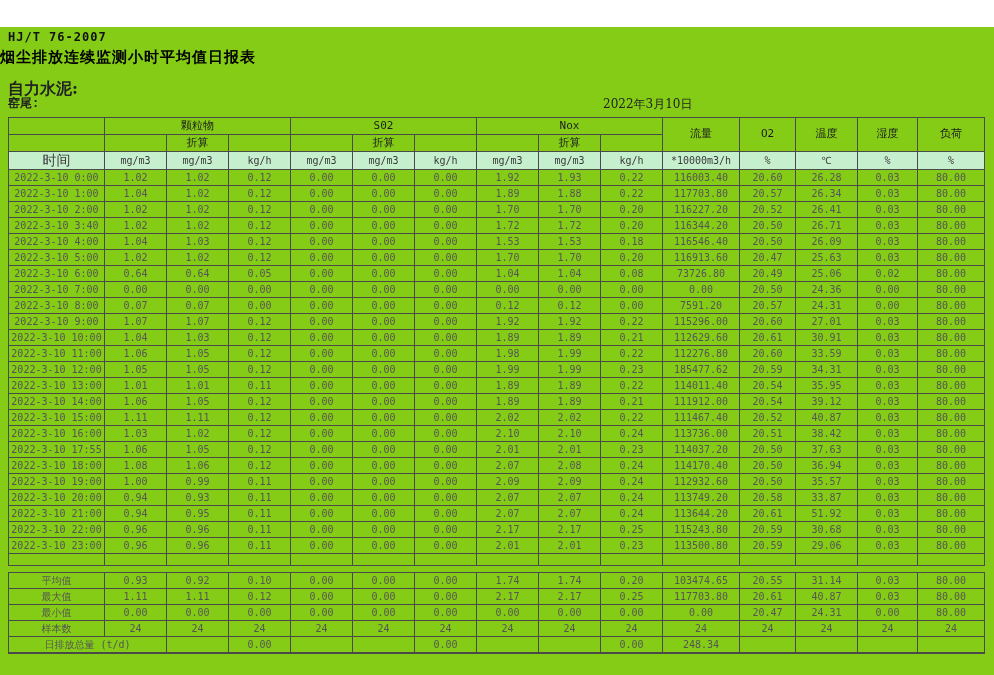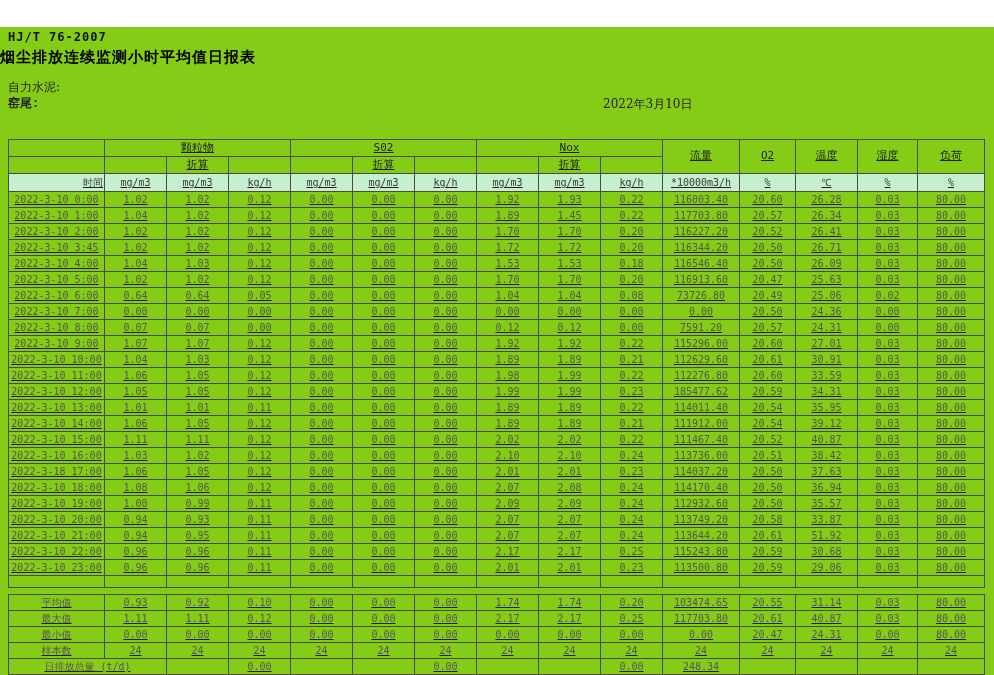--- a/index.html
+++ b/index.html
@@ -2,32 +2,32 @@
 <html style="--header-fill: #c6efce;"><head>
 <meta charset="utf-8">
 <style>
   html,body{margin:0;padding:0;background:#ffffff;}
   .page{position:relative;width:994px;height:675px;background:#84cc16;overflow:hidden;
         font-family:"DejaVu Serif","Liberation Serif",serif;color:#222;margin-top:27px;}
   .doc-code{position:absolute;top:3px;left:8px;font-size:12px;font-weight:bold;color:#111;
             font-family:"DejaVu Sans Mono",monospace;letter-spacing:1px;}
   .title{position:absolute;top:21px;left:0;width:100%;text-align:left;
          font-size:15px;font-weight:bold;color:#000;letter-spacing:1px;}
-  .company{position:absolute;top:52px;left:8px;font-size:12px;font-weight:normal;text-align:center;}
+  .company{position:absolute;top:52px;left:8px;font-size:16px;font-weight:bold;text-align:center;}
   .site{position:absolute;top:68px;left:8px;font-size:12px;font-weight:bold;font-family:Liberation Mono, monospace;}
   .date{position:absolute;top:69px;left:603px;font-size:12px;font-weight:normal;color:#222;}
 
-  table.report{position:absolute;top:112px;left:8px;width:976px;border-collapse:collapse;
-               table-layout:fixed;font-family:"DejaVu Sans Mono","Liberation Mono",monospace;text-decoration:underline;}
+  table.report{position:absolute;top:90px;left:8px;width:976px;border-collapse:collapse;
+               table-layout:fixed;font-family:"DejaVu Sans Mono","Liberation Mono",monospace;}
   table.report th, table.report td{border:1px solid #4a4a4a;padding:0 1px;text-align:center;
                font-weight:normal;font-size:10px;color:#555;line-height:1.15;overflow:hidden;
                white-space:nowrap;}
   tr.h1 th, tr.h1 td, tr.h2 th, tr.h2 td{height:16px;font-size:11px;color:#1d1d1d;}
   tr.h3 th{height:17px;font-size:10px;color:#3a3a3a;background:var(--header-fill,#c6efce);}
-  tr.h3 th:first-child{font-size:10px;text-align:right;}
+  tr.h3 th:first-child{font-size:14px;}
   tbody tr td{height:15px;}
   td.time-cell{color:#555;}
   tr.empty-row td{height:11px;}
   tr.spacer td{border:none;height:6px;}
   td.label-cell{font-size:11px;color:#2a2a2a;}
   tr.total-row td{border-bottom-width:2px;}
   td.total-label{text-align:left;font-size:11px;color:#2a2a2a;padding-left:3px;}
   .footer-line1{position:absolute;top:652px;left:8px;font-size:12px;color:#222;}
   .footer-line2{position:absolute;top:661px;left:8px;font-size:12px;color:#222;}
   .footer-unit{position:absolute;left:177px;top:0;}
@@ -126,21 +126,21 @@
         </tr>
         <tr>
           <td class="time-cell">2022-3-10 1:00</td>
           <td>1.04</td>
           <td>1.02</td>
           <td>0.12</td>
           <td>0.00</td>
           <td>0.00</td>
           <td>0.00</td>
           <td>1.89</td>
-          <td>1.45</td>
+          <td>1.88</td>
           <td>0.22</td>
           <td>117703.80</td>
           <td>20.57</td>
           <td>26.34</td>
           <td>0.03</td>
           <td>80.00</td>
         </tr>
         <tr>
           <td class="time-cell">2022-3-10 2:00</td>
           <td>1.02</td>
@@ -152,21 +152,21 @@
           <td>1.70</td>
           <td>1.70</td>
           <td>0.20</td>
           <td>116227.20</td>
           <td>20.52</td>
           <td>26.41</td>
           <td>0.03</td>
           <td>80.00</td>
         </tr>
         <tr>
-          <td class="time-cell">2022-3-10 3:45</td>
+          <td class="time-cell">2022-3-10 3:40</td>
           <td>1.02</td>
           <td>1.02</td>
           <td>0.12</td>
           <td>0.00</td>
           <td>0.00</td>
           <td>0.00</td>
           <td>1.72</td>
           <td>1.72</td>
           <td>0.20</td>
           <td>116344.20</td>
@@ -390,21 +390,21 @@
           <td>2.10</td>
           <td>2.10</td>
           <td>0.24</td>
           <td>113736.00</td>
           <td>20.51</td>
           <td>38.42</td>
           <td>0.03</td>
           <td>80.00</td>
         </tr>
         <tr>
-          <td class="time-cell">2022-3-18 17:00</td>
+          <td class="time-cell">2022-3-10 17:55</td>
           <td>1.06</td>
           <td>1.05</td>
           <td>0.12</td>
           <td>0.00</td>
           <td>0.00</td>
           <td>0.00</td>
           <td>2.01</td>
           <td>2.01</td>
           <td>0.23</td>
           <td>114037.20</td>

